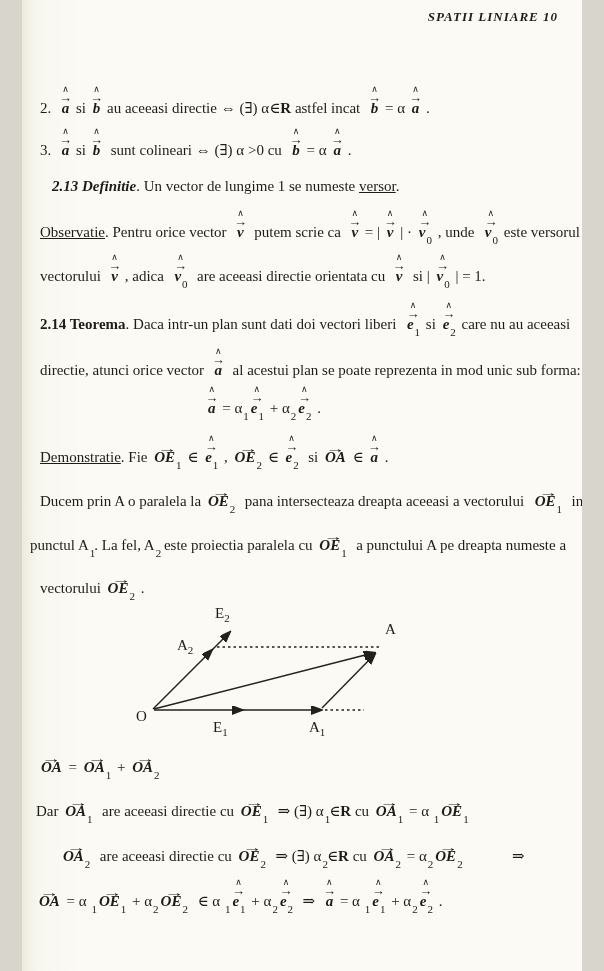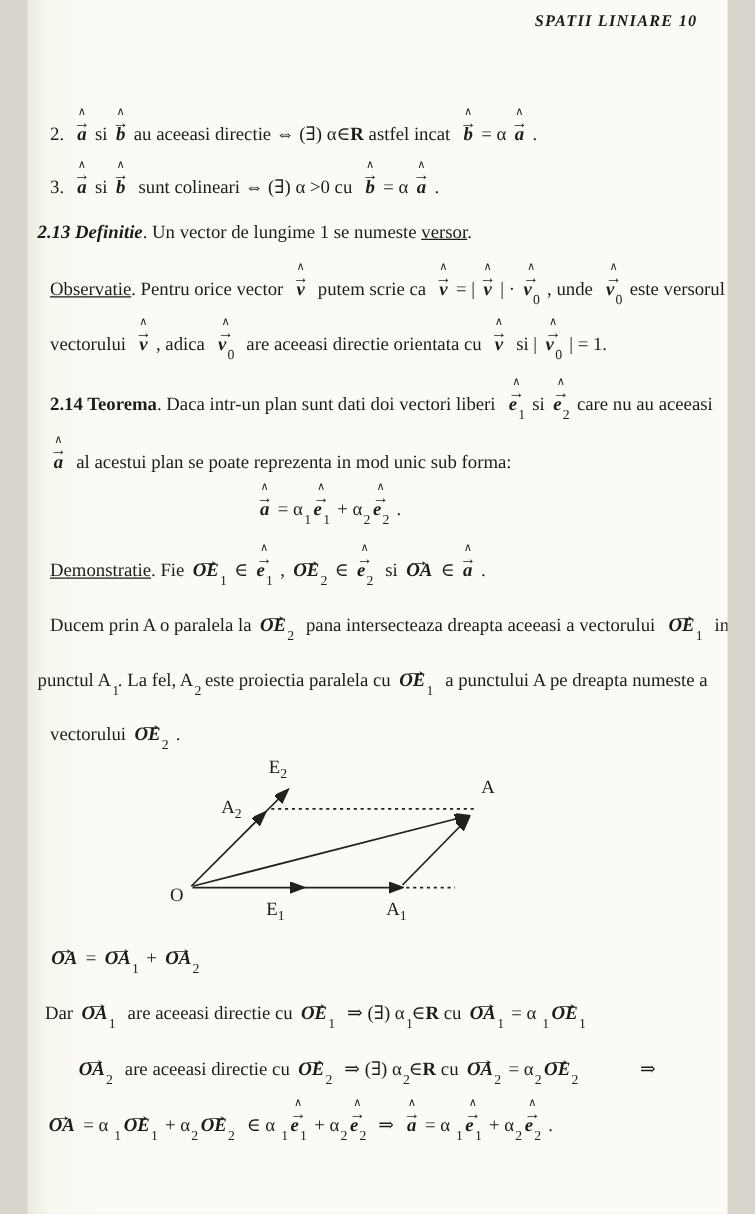--- a/index.html
+++ b/index.html
@@ -42,21 +42,21 @@
   }
   .hat{font-size:9px;line-height:7px;}
   .arw{font-size:13px;line-height:10px;}
   .seg.vbar .arw{transform:scaleX(1.5);}
   .seg.vbar .ar{bottom:calc(100% - 7px);}
   sub{font-size:11px;font-style:normal;font-weight:normal;line-height:0;position:relative;top:3px;left:1px;}
   .seg.far{position:absolute;left:452px;top:0px;}
   
   #ln-item2{left:18px;top:98px;}
   #ln-item3{left:18px;top:140px;}
-  #ln-def{left:8px;top:176px;font-family:Liberation Serif, serif;}
+  #ln-def{left:30px;top:176px;font-family:Liberation Serif, serif;}
   #ln-obs1{left:18px;top:222px;}
   #ln-obs2{left:18px;top:266px;}
   #ln-teo1{left:18px;top:314px;}
   #ln-teo2{left:18px;top:360px;}
   #ln-formula{left:183px;top:398px;}
   #ln-demo{left:18px;top:447px;}
   #ln-ducem{left:18px;top:491px;}
   #ln-punctul{left:8px;top:535px;text-align:center;}
   #ln-vect2{left:18px;top:578px;}
   #ln-oa{left:16px;top:757px;}
@@ -77,21 +77,21 @@
 
   <div class="hdr">SPATII LINIARE  10</div>
 
   <div id="doc">
       <div class="line" id="ln-item2"><span class="seg t">2.  </span><span class="seg vec"><span class="ar"><span class="hat">∧</span><span class="arw">→</span></span>a</span><span class="seg t"> si </span><span class="seg vec"><span class="ar"><span class="hat">∧</span><span class="arw">→</span></span>b</span><span class="seg t"> au aceeasi directie ⇔ (∃) α∈</span><span class="seg b">R</span><span class="seg t"> astfel incat  </span><span class="seg vec"><span class="ar"><span class="hat">∧</span><span class="arw">→</span></span>b</span><span class="seg t"> = α </span><span class="seg vec"><span class="ar"><span class="hat">∧</span><span class="arw">→</span></span>a</span><span class="seg t"> .</span></div>
       <div class="line" id="ln-item3"><span class="seg t">3.  </span><span class="seg vec"><span class="ar"><span class="hat">∧</span><span class="arw">→</span></span>a</span><span class="seg t"> si </span><span class="seg vec"><span class="ar"><span class="hat">∧</span><span class="arw">→</span></span>b</span><span class="seg t">  sunt colineari ⇔ (∃) α &gt;0 cu  </span><span class="seg vec"><span class="ar"><span class="hat">∧</span><span class="arw">→</span></span>b</span><span class="seg t"> = α </span><span class="seg vec"><span class="ar"><span class="hat">∧</span><span class="arw">→</span></span>a</span><span class="seg t"> .</span></div>
       <div class="line" id="ln-def"><span class="seg bi">2.13 Definitie</span><span class="seg t">. Un vector de lungime 1 se numeste </span><span class="seg u">versor</span><span class="seg t">.</span></div>
       <div class="line" id="ln-obs1"><span class="seg u">Observatie</span><span class="seg t">. Pentru orice vector  </span><span class="seg vec"><span class="ar"><span class="hat">∧</span><span class="arw">→</span></span>v</span><span class="seg t">  putem scrie ca  </span><span class="seg vec"><span class="ar"><span class="hat">∧</span><span class="arw">→</span></span>v</span><span class="seg t"> = | </span><span class="seg vec"><span class="ar"><span class="hat">∧</span><span class="arw">→</span></span>v</span><span class="seg t"> | · </span><span class="seg vec"><span class="ar"><span class="hat">∧</span><span class="arw">→</span></span>v<sub>0</sub></span><span class="seg t"> , unde  </span><span class="seg vec"><span class="ar"><span class="hat">∧</span><span class="arw">→</span></span>v<sub>0</sub></span><span class="seg t"> este versorul</span></div>
       <div class="line" id="ln-obs2"><span class="seg t">vectorului  </span><span class="seg vec"><span class="ar"><span class="hat">∧</span><span class="arw">→</span></span>v</span><span class="seg t"> , adica  </span><span class="seg vec"><span class="ar"><span class="hat">∧</span><span class="arw">→</span></span>v<sub>0</sub></span><span class="seg t">  are aceeasi directie orientata cu  </span><span class="seg vec"><span class="ar"><span class="hat">∧</span><span class="arw">→</span></span>v</span><span class="seg t">  si | </span><span class="seg vec"><span class="ar"><span class="hat">∧</span><span class="arw">→</span></span>v<sub>0</sub></span><span class="seg t"> | = 1.</span></div>
       <div class="line" id="ln-teo1"><span class="seg b">2.14 Teorema</span><span class="seg t">. Daca intr-un plan sunt dati doi vectori liberi  </span><span class="seg vec"><span class="ar"><span class="hat">∧</span><span class="arw">→</span></span>e<sub>1</sub></span><span class="seg t"> si </span><span class="seg vec"><span class="ar"><span class="hat">∧</span><span class="arw">→</span></span>e<sub>2</sub></span><span class="seg t"> care nu au aceeasi</span></div>
-      <div class="line" id="ln-teo2"><span class="seg vec"><span class="ar"><span class="hat">∧</span><span class="arw">→</span></span>a</span><span class="seg t">  al acestui plan se poate reprezenta in mod unic sub forma:</span></div>
+      <div class="line" id="ln-teo2"><span class="seg t">directie, atunci orice vector  </span><span class="seg vec"><span class="ar"><span class="hat">∧</span><span class="arw">→</span></span>a</span><span class="seg t">  al acestui plan se poate reprezenta in mod unic sub forma:</span></div>
       <div class="line" id="ln-formula"><span class="seg vec"><span class="ar"><span class="hat">∧</span><span class="arw">→</span></span>a</span><span class="seg t"> = α<sub>1</sub></span><span class="seg vec"><span class="ar"><span class="hat">∧</span><span class="arw">→</span></span>e<sub>1</sub></span><span class="seg t"> + α<sub>2</sub></span><span class="seg vec"><span class="ar"><span class="hat">∧</span><span class="arw">→</span></span>e<sub>2</sub></span><span class="seg t"> .</span></div>
       <div class="line" id="ln-demo"><span class="seg u">Demonstratie</span><span class="seg t">. Fie </span><span class="seg vbar"><span class="ar"><span class="arw">→</span></span>OE<sub>1</sub></span><span class="seg t"> ∈ </span><span class="seg vec"><span class="ar"><span class="hat">∧</span><span class="arw">→</span></span>e<sub>1</sub></span><span class="seg t"> , </span><span class="seg vbar"><span class="ar"><span class="arw">→</span></span>OE<sub>2</sub></span><span class="seg t"> ∈ </span><span class="seg vec"><span class="ar"><span class="hat">∧</span><span class="arw">→</span></span>e<sub>2</sub></span><span class="seg t">  si </span><span class="seg vbar"><span class="ar"><span class="arw">→</span></span>OA</span><span class="seg t"> ∈ </span><span class="seg vec"><span class="ar"><span class="hat">∧</span><span class="arw">→</span></span>a</span><span class="seg t"> .</span></div>
       <div class="line" id="ln-ducem"><span class="seg t">Ducem prin A o paralela la </span><span class="seg vbar"><span class="ar"><span class="arw">→</span></span>OE<sub>2</sub></span><span class="seg t">  pana intersecteaza dreapta aceeasi a vectorului  </span><span class="seg vbar"><span class="ar"><span class="arw">→</span></span>OE<sub>1</sub></span><span class="seg t">  in</span></div>
       <div class="line" id="ln-punctul"><span class="seg t">punctul A<sub>1</sub></span><span class="seg t">. La fel, A<sub>2</sub></span><span class="seg t"> este proiectia paralela cu </span><span class="seg vbar"><span class="ar"><span class="arw">→</span></span>OE<sub>1</sub></span><span class="seg t">  a punctului A pe dreapta numeste a</span></div>
       <div class="line" id="ln-vect2"><span class="seg t">vectorului </span><span class="seg vbar"><span class="ar"><span class="arw">→</span></span>OE<sub>2</sub></span><span class="seg t"> .</span></div>
       <div class="line" id="ln-oa"><span class="seg vbar"><span class="ar"><span class="arw">→</span></span>OA</span><span class="seg t"> = </span><span class="seg vbar"><span class="ar"><span class="arw">→</span></span>OA<sub>1</sub></span><span class="seg t"> + </span><span class="seg vbar"><span class="ar"><span class="arw">→</span></span>OA<sub>2</sub></span></div>
       <div class="line" id="ln-dar"><span class="seg t">Dar </span><span class="seg vbar"><span class="ar"><span class="arw">→</span></span>OA<sub>1</sub></span><span class="seg t">  are aceeasi directie cu </span><span class="seg vbar"><span class="ar"><span class="arw">→</span></span>OE<sub>1</sub></span><span class="seg t">  ⇒ (∃) α<sub>1</sub></span><span class="seg t">∈</span><span class="seg b">R</span><span class="seg t"> cu </span><span class="seg vbar"><span class="ar"><span class="arw">→</span></span>OA<sub>1</sub></span><span class="seg t"> = α <sub>1</sub></span><span class="seg vbar"><span class="ar"><span class="arw">→</span></span>OE<sub>1</sub></span></div>
       <div class="line" id="ln-oa2"><span class="seg vbar"><span class="ar"><span class="arw">→</span></span>OA<sub>2</sub></span><span class="seg t">  are aceeasi directie cu </span><span class="seg vbar"><span class="ar"><span class="arw">→</span></span>OE<sub>2</sub></span><span class="seg t">  ⇒ (∃) α<sub>2</sub></span><span class="seg t">∈</span><span class="seg b">R</span><span class="seg t"> cu </span><span class="seg vbar"><span class="ar"><span class="arw">→</span></span>OA<sub>2</sub></span><span class="seg t"> = α<sub>2</sub></span><span class="seg vbar"><span class="ar"><span class="arw">→</span></span>OE<sub>2</sub></span><span class="seg far">⇒</span></div>
       <div class="line" id="ln-final"><span class="seg vbar"><span class="ar"><span class="arw">→</span></span>OA</span><span class="seg t"> = α <sub>1</sub></span><span class="seg vbar"><span class="ar"><span class="arw">→</span></span>OE<sub>1</sub></span><span class="seg t"> + α<sub>2</sub></span><span class="seg vbar"><span class="ar"><span class="arw">→</span></span>OE<sub>2</sub></span><span class="seg t">  ∈ α <sub>1</sub></span><span class="seg vec"><span class="ar"><span class="hat">∧</span><span class="arw">→</span></span>e<sub>1</sub></span><span class="seg t"> + α<sub>2</sub></span><span class="seg vec"><span class="ar"><span class="hat">∧</span><span class="arw">→</span></span>e<sub>2</sub></span><span class="seg t">  ⇒  </span><span class="seg vec"><span class="ar"><span class="hat">∧</span><span class="arw">→</span></span>a</span><span class="seg t"> = α <sub>1</sub></span><span class="seg vec"><span class="ar"><span class="hat">∧</span><span class="arw">→</span></span>e<sub>1</sub></span><span class="seg t"> + α<sub>2</sub></span><span class="seg vec"><span class="ar"><span class="hat">∧</span><span class="arw">→</span></span>e<sub>2</sub></span><span class="seg t"> .</span></div>
     </div>

